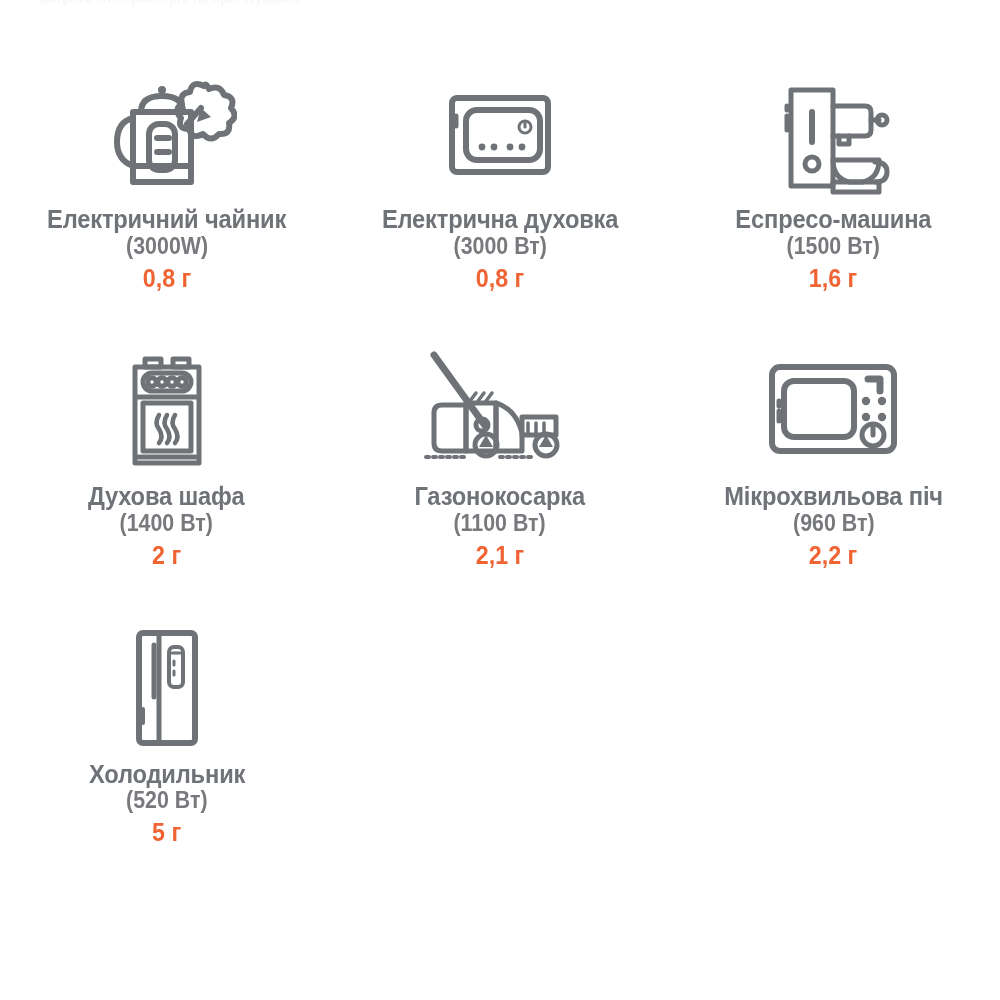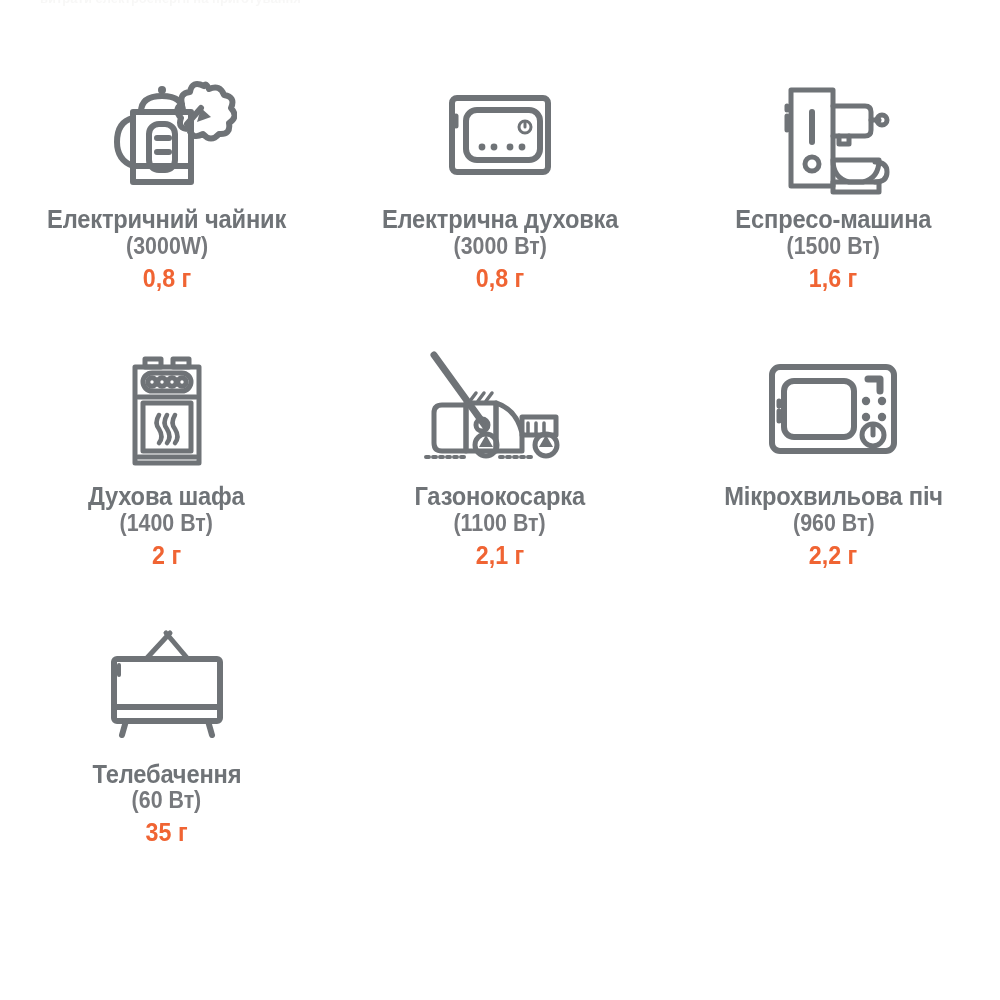--- a/index.html
+++ b/index.html
@@ -235,32 +235,33 @@
           <circle cx="124" cy="72" r="4.2" fill="#6f7377" stroke="none"></circle>
           <circle cx="115" cy="90" r="11" stroke-width="5"></circle>
           <path d="M115 82 v8" stroke-width="5"></path>
         </svg>
       </div>
       <div class="label">Мікрохвильова піч</div>
       <div class="power">(960 Вт)</div>
       <div class="value">2,2 г</div>
     </div>
 
-
-    <div class="cell">
-      <div class="icon-wrap">
-        <svg width="150" height="128" viewBox="0 0 150 128" fill="none" stroke="#6f7377" stroke-width="6" stroke-linecap="round" stroke-linejoin="round">
-          <path d="M54 36 L78 10" stroke-width="5"></path>
-          <path d="M96 36 L74 10" stroke-width="5"></path>
-          <rect x="22" y="36" width="106" height="62" rx="3"></rect>
-          <path d="M27 42 v10" stroke-width="4"></path>
-          <path d="M22 84 h106" stroke-width="6"></path>
-          <path d="M34 98 l-4 14" stroke-width="6"></path>
-          <path d="M116 98 l4 14" stroke-width="6"></path>
-        </svg>
-      </div>
-      <div class="label">Телебачення</div>
-      <div class="power">(60 Вт)</div>
-      <div class="value">35 г</div>
-    </div>
+    <div class="cell">
+      <div class="icon-wrap">
+        <svg width="140" height="128" viewBox="0 0 140 128" fill="none" stroke="#6f7377" stroke-width="6" stroke-linecap="round" stroke-linejoin="round">
+          <rect x="42" y="10" width="56" height="110" rx="4"></rect>
+          <path d="M62 12 v106" stroke-width="5"></path>
+          <path d="M57 22 v52" stroke-width="5"></path>
+          <rect x="72" y="24" width="14" height="40" rx="5" stroke-width="4"></rect>
+          <path d="M75 30 h8" stroke-width="3"></path>
+          <path d="M77 38 v4 M77 48 v4" stroke-width="3"></path>
+          <path d="M98 60 v16" stroke-width="4"></path>
+          <path d="M46 86 v14" stroke-width="4"></path>
+        </svg>
+      </div>
+      <div class="label">Холодильник</div>
+      <div class="power">(520 Вт)</div>
+      <div class="value">5 г</div>
+    </div>
+
 
   </div>
 </div>
 
 </body></html>

